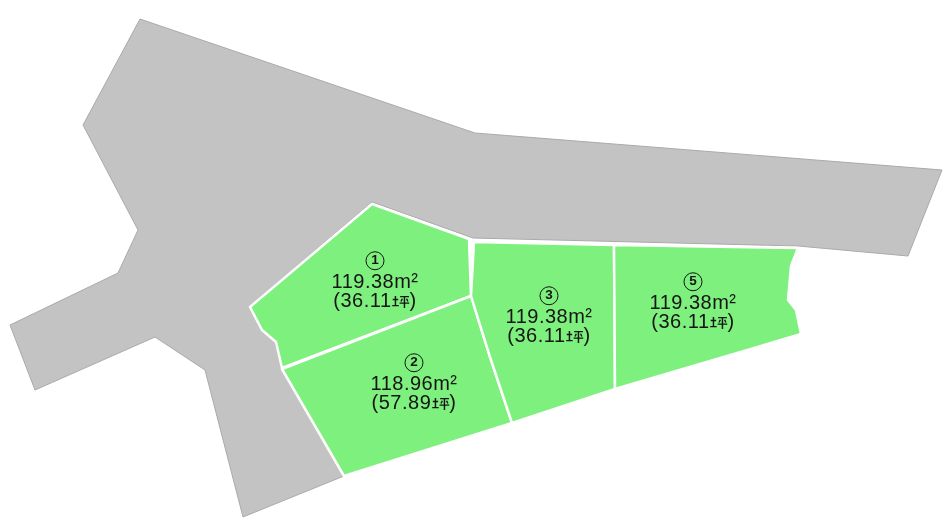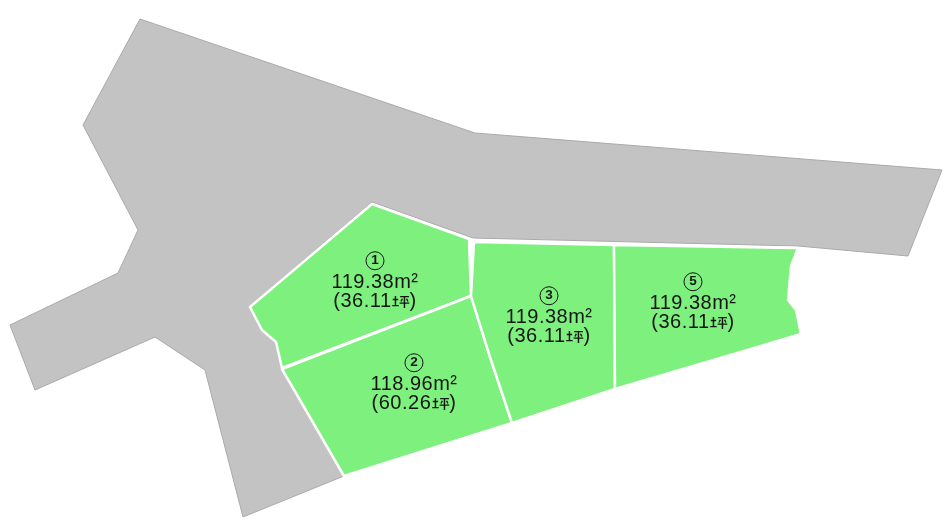--- a/index.html
+++ b/index.html
@@ -54,21 +54,21 @@
           <path d="M60 42 L53 57"></path>
           <path d="M84 42 L91 57"></path>
           <path d="M45 66 H100"></path>
           <path d="M72 30 V93"></path>
         </svg><span>)</span></div>
   </div>
 
   <div class="plot-label" style="left:414px;top:380px">
     <div class="num-row"><span class="circle-num">2</span></div>
     <div class="row">118.96m²</div>
-    <div class="row"><span>(60.26</span><svg class="tsubo-glyph" viewBox="0 0 100 100">
+    <div class="row"><span>(57.89</span><svg class="tsubo-glyph" viewBox="0 0 100 100">
           <path d="M22 26 V80"></path>
           <path d="M7 46 H37"></path>
           <path d="M4 80 H40"></path>
           <path d="M48 30 H97"></path>
           <path d="M60 42 L53 57"></path>
           <path d="M84 42 L91 57"></path>
           <path d="M45 66 H100"></path>
           <path d="M72 30 V93"></path>
         </svg><span>)</span></div>
   </div>

